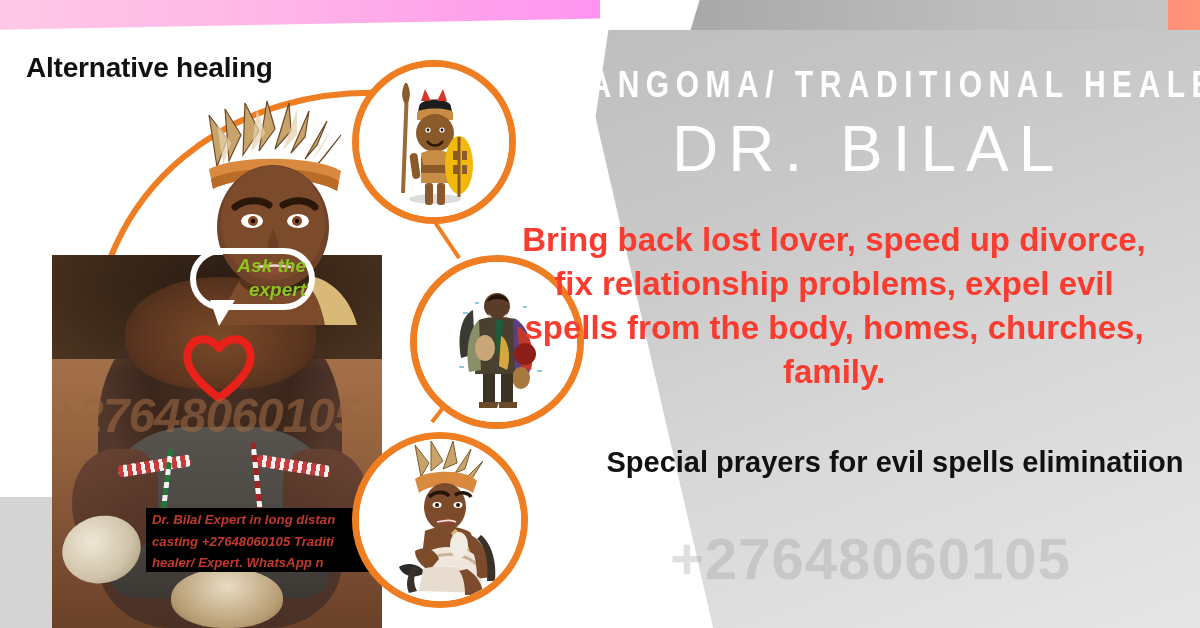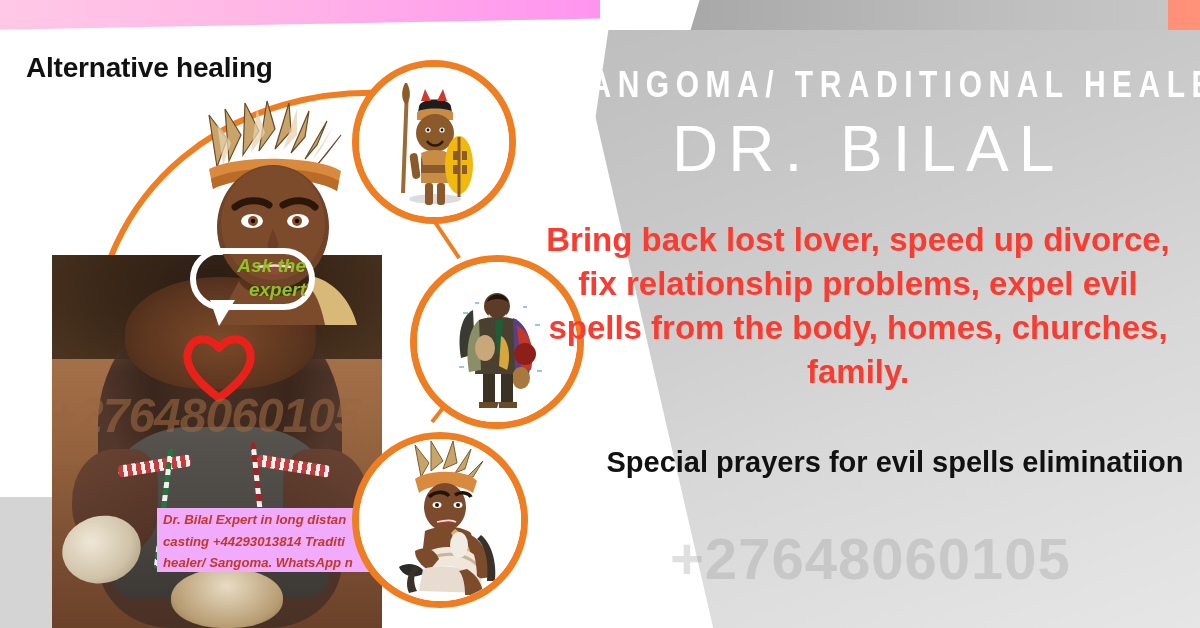--- a/index.html
+++ b/index.html
@@ -80,22 +80,22 @@
   .bubble .tail{position:absolute;left:20px;top:52px;width:0;height:0;
     border-left:9px solid transparent;border-right:16px solid transparent;border-top:26px solid #ffffff;}
   .bubble .txt{position:absolute;left:12px;top:6px;width:104px;text-align:right;
     font-size:19px;font-weight:700;font-style:italic;color:#8fc31f;line-height:1.25;
     text-shadow:0 0 2px rgba(0,0,0,.15);}
 
   .ph-number{position:absolute;left:50px;top:388px;z-index:11;
     font-size:48px;font-weight:700;font-style:italic;color:rgba(152,102,64,.62);
     letter-spacing:-1px;white-space:nowrap;}
 
-  .caption{position:absolute;left:157px;top:508px;width:226px;height:64px;z-index:12;
-    background:#f0abfc;overflow:hidden;}
+  .caption{position:absolute;left:146px;top:508px;width:226px;height:64px;z-index:12;
+    background:#000000;overflow:hidden;}
   .caption p{margin:0;padding:3px 0 0 6px;font-size:13.2px;font-weight:700;font-style:italic;
     color:#c0392b;line-height:1.42;white-space:nowrap;}
 
   
   .healer{position:absolute;left:165px;top:95px;width:220px;height:230px;z-index:8;}
 
   
   .circ{position:absolute;border:7px solid #ef7d22;border-radius:50%;
     background:#ffffff;overflow:hidden;z-index:13;}
   .circ.c1{left:352px;top:60px;width:150px;height:150px;}
@@ -103,21 +103,21 @@
   .circ.c3{left:352px;top:432px;width:162px;height:162px;}
   .connector{position:absolute;z-index:12;background:#ef7d22;height:4px;transform-origin:0 50%;}
 
   
   .r-kicker{position:absolute;left:563px;top:64px;width:620px;z-index:20;
     font-size:30px;font-weight:700;color:#ffffff;letter-spacing:6.5px;
     font-family:"Liberation Sans Narrow","Liberation Sans",sans-serif;
     transform:scaleY(1.22);transform-origin:left top;white-space:nowrap;}
   .r-name{position:absolute;left:672px;top:112px;z-index:20;
     font-size:64px;font-weight:400;color:#ffffff;letter-spacing:10px;white-space:nowrap;}
-  .r-red{position:absolute;left:528px;top:218px;width:660px;z-index:20;text-align:center;
+  .r-red{position:absolute;left:504px;top:218px;width:660px;z-index:20;text-align:center;
     font-size:33px;font-weight:700;color:#fa3b30;line-height:1.33;}
   .r-black{position:absolute;left:600px;top:443px;width:590px;z-index:20;text-align:center;
     font-size:29px;font-weight:700;color:#111111;line-height:1.32;}
   .r-watermark{position:absolute;left:670px;top:525px;z-index:19;
     font-size:58px;font-weight:700;color:rgba(150,150,150,.30);letter-spacing:1px;white-space:nowrap;}
 </style>
 </head>
 <body>
 
 <div id="poster">
@@ -307,22 +307,22 @@
   <div class="bubble">
     <div class="tail"></div>
     <div class="body"></div>
     <div class="txt">Ask the expert</div>
   </div>
 
   <div class="ph-number">+27648060105</div>
 
   <div class="caption">
     <p>Dr. Bilal Expert in long distan</p>
-    <p>casting +44293013814 Traditi</p>
-    <p>healer/ Sangoma. WhatsApp n</p>
+    <p>casting +27648060105 Traditi</p>
+    <p>healer/ Expert. WhatsApp n</p>
   </div>
 
   <div class="r-kicker">SANGOMA/ TRADITIONAL HEALER</div>
   <div class="r-name">DR. BILAL</div>
   <div class="r-red">Bring back lost lover, speed up divorce, fix relationship problems, expel evil spells from the body, homes, churches, family.</div>
   <div class="r-black">Special prayers for  evil spells eliminatiion</div>
   <div class="r-watermark">+27648060105</div>
 
 </div>
 

